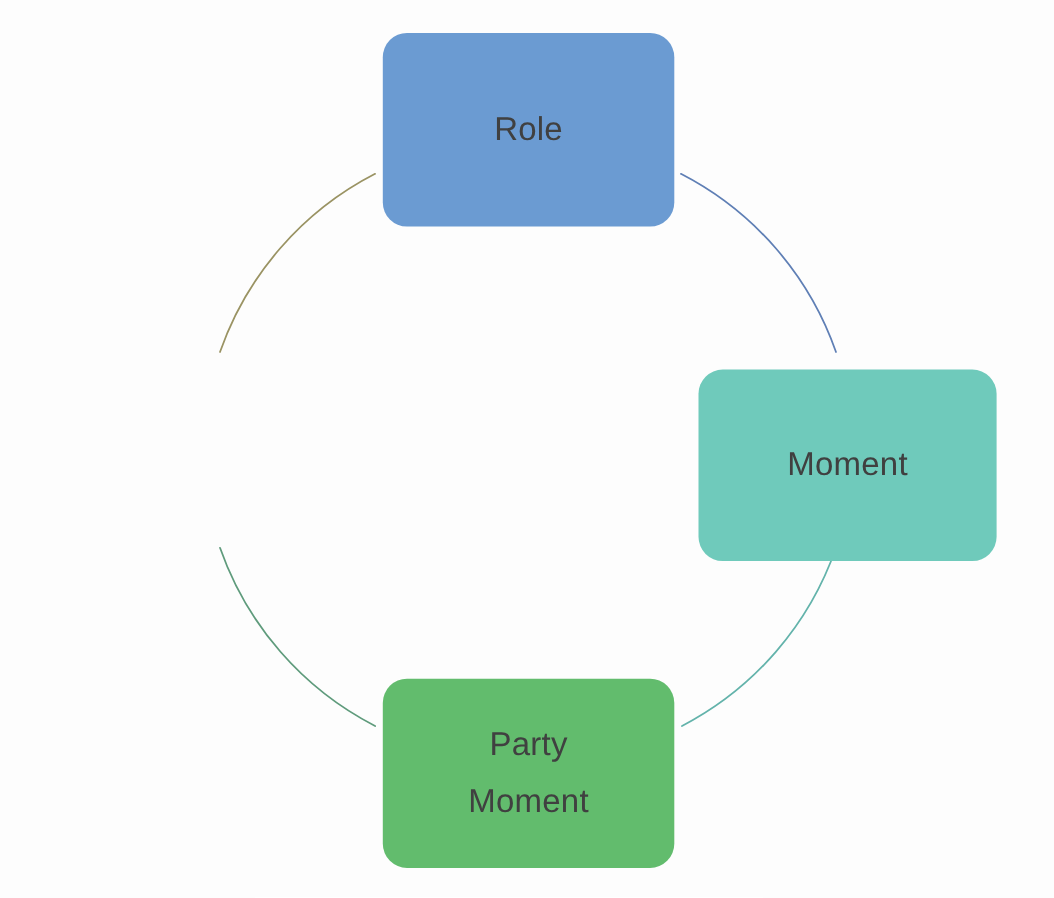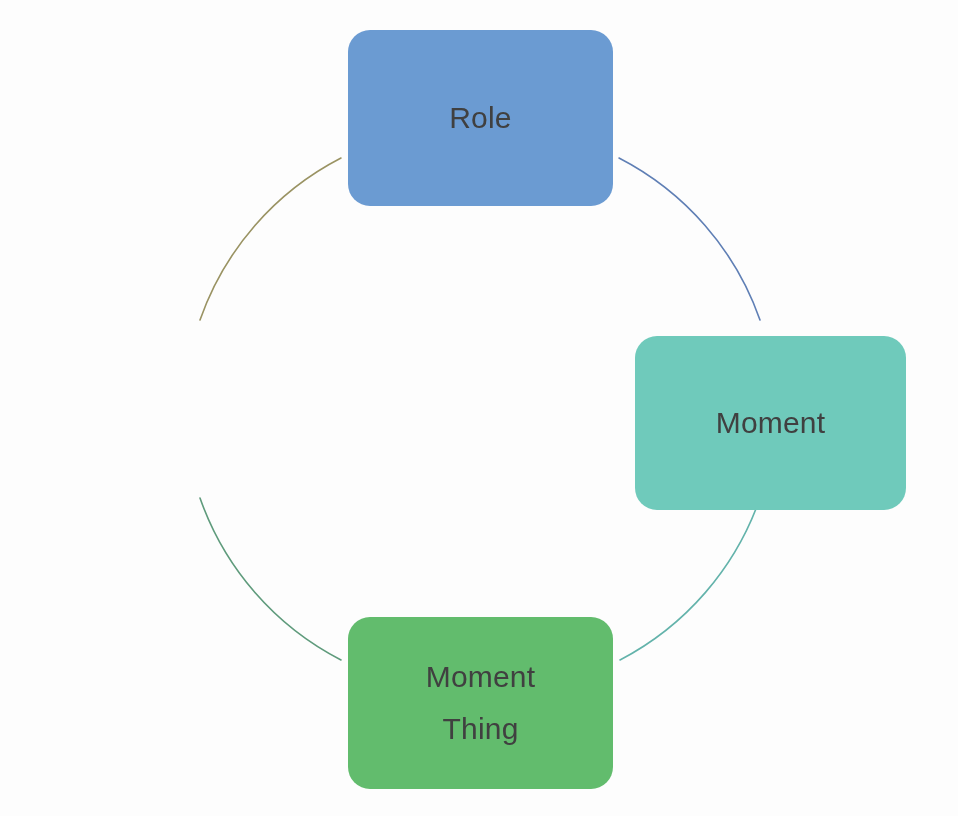--- a/index.html
+++ b/index.html
@@ -89,18 +89,18 @@
 
   <div class="node-box" id="node-role">
     <span class="node-line">Role</span>
   </div>
 
   <div class="node-box" id="node-moment-interval">
     <span class="node-line">Moment</span>
   </div>
 
   <div class="node-box" id="node-party-place-thing">
+    <span class="node-line">Party</span>
     <span class="node-line">Moment</span>
-    <span class="node-line">Thing</span>
   </div>
 
 
 </div>
 
 </body></html>

